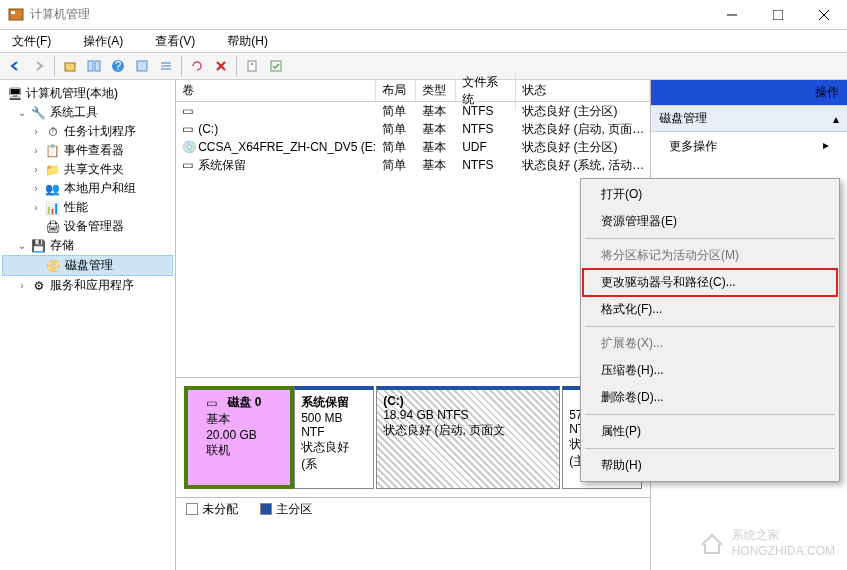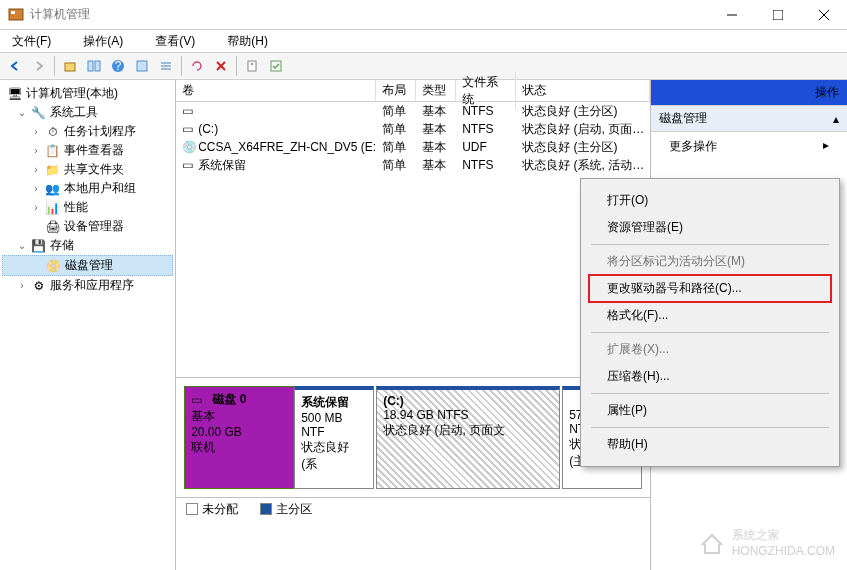--- a/index.html
+++ b/index.html
@@ -35,36 +35,36 @@
 .col-type { width: 40px; }
 .col-fs { width: 60px; }
 .col-status { flex: 1; }
 
 .vol-list { flex: 0 0 auto; height: 276px; overflow: auto; border-bottom: 1px solid #c0c0c0; }
 .vol-row { display: flex; height: 18px; align-items: center; cursor: pointer; }
 .vol-row div { padding: 0 6px; white-space: nowrap; overflow: hidden; }
 .vol-icon { width: 14px; height: 12px; display: inline-block; margin-right: 2px; }
 
 .disk-graphic { height: 120px; padding: 8px; display: flex; gap: 0; border-bottom: 1px solid #c0c0c0; background: #fff; }
-.disk-info { width: 110px; border: 1px solid #4d7c0f; padding: 4px 6px; background: #a21caf; }
+.disk-info { width: 110px; border: 4px solid #4d7c0f; padding: 4px 18px; background: #f0abfc; }
 .disk-info .disk-icon { display: inline-block; width: 18px; height: 14px; vertical-align: middle; }
 .disk-parts { flex: 1; display: flex; gap: 2px; }
 .part { border: 1px solid #888; border-top: 4px solid #2050a0; padding: 4px 6px; background: #fff; overflow: hidden; }
 .part.cross { background: repeating-linear-gradient(45deg, #fff, #fff 3px, #ccc 3px, #ccc 5px); }
 
 .legend { height: 22px; display: flex; align-items: center; gap: 22px; padding: 0 10px; }
 .leg-sq { width: 12px; height: 12px; display: inline-block; border: 1px solid #888; vertical-align: middle; margin-right: 4px; }
 .leg-primary { background: #2050a0; }
 
 .actions-pane { width: 198px; }
 .actions-header { background: #1d4ed8; padding: 4px 8px; border-bottom: 1px solid #d0d0d0; font-weight: normal; text-align: right; }
 .actions-sub { background: #e8eef7; padding: 4px 8px; border-bottom: 1px solid #d0d0d0; display: flex; justify-content: space-between; align-items: center; }
 .actions-item { padding: 6px 18px; cursor: pointer; display: flex; justify-content: space-between; }
 
-.context-menu { position: absolute; left: 580px; top: 178px; width: 260px; background: #f0f0f0; border: 1px solid #a0a0a0; box-shadow: 3px 3px 6px rgba(0,0,0,0.3); z-index: 100; padding: 8px; }
+.context-menu { position: absolute; left: 580px; top: 178px; width: 260px; background: #f0f0f0; border: 1px solid #a0a0a0; box-shadow: 3px 3px 6px rgba(0,0,0,0.3); z-index: 100; padding: 2px; }
 .ctx-item { padding: 5px 18px; cursor: pointer; color: #000; }
 .ctx-item.disabled { color: #737373; cursor: default; }
 .ctx-sep { height: 1px; background: #c0c0c0; margin: 3px 2px; }
 .ctx-item.highlight { outline: 2px solid #e02020; outline-offset: -1px; }
 
 .watermark { position: absolute; right: 12px; bottom: 12px; color: #d0d0d0; font-size: 18px; display: flex; align-items: center; gap: 6px; pointer-events: none; }
 .watermark small { font-size: 12px; display: block; }
 </style>
 </head>
 <body>
@@ -318,20 +318,21 @@
 <div class="context-menu">
   <div class="ctx-item">打开(O)</div>
   <div class="ctx-item">资源管理器(E)</div>
   <div class="ctx-sep"></div>
   <div class="ctx-item disabled">将分区标记为活动分区(M)</div>
   <div class="ctx-item highlight">更改驱动器号和路径(C)...</div>
   <div class="ctx-item">格式化(F)...</div>
   <div class="ctx-sep"></div>
   <div class="ctx-item disabled">扩展卷(X)...</div>
   <div class="ctx-item">压缩卷(H)...</div>
+  <div class="ctx-item">删除卷(D)...</div>
   <div class="ctx-sep"></div>
   <div class="ctx-item">属性(P)</div>
   <div class="ctx-sep"></div>
   <div class="ctx-item">帮助(H)</div>
 </div>
 
 <div class="watermark">
   <svg width="28" height="28">
       <path d="M4 16 L14 6 L24 16 M7 15 V24 H21 V15" fill="none" stroke="#d0d0d0" stroke-width="2"></path>
     </svg>

